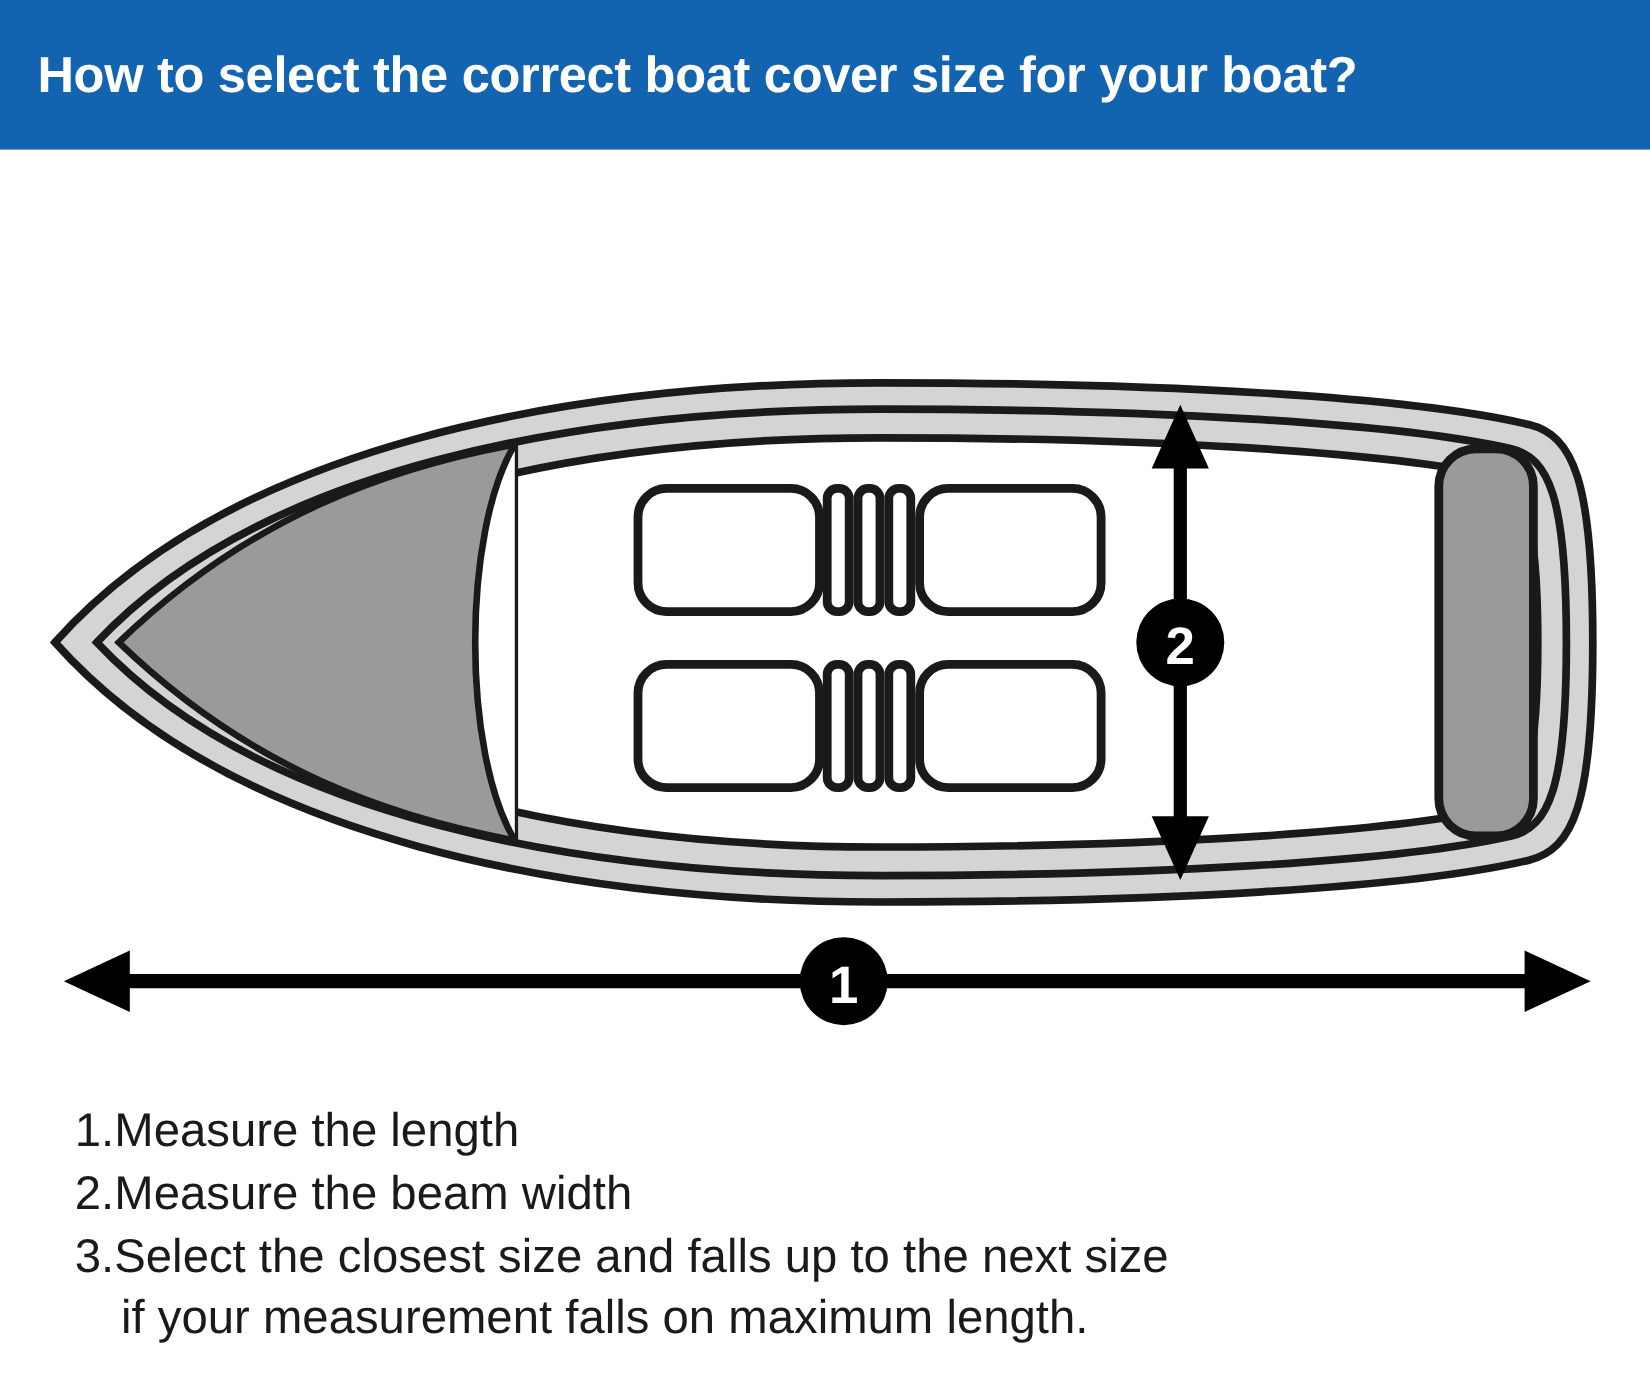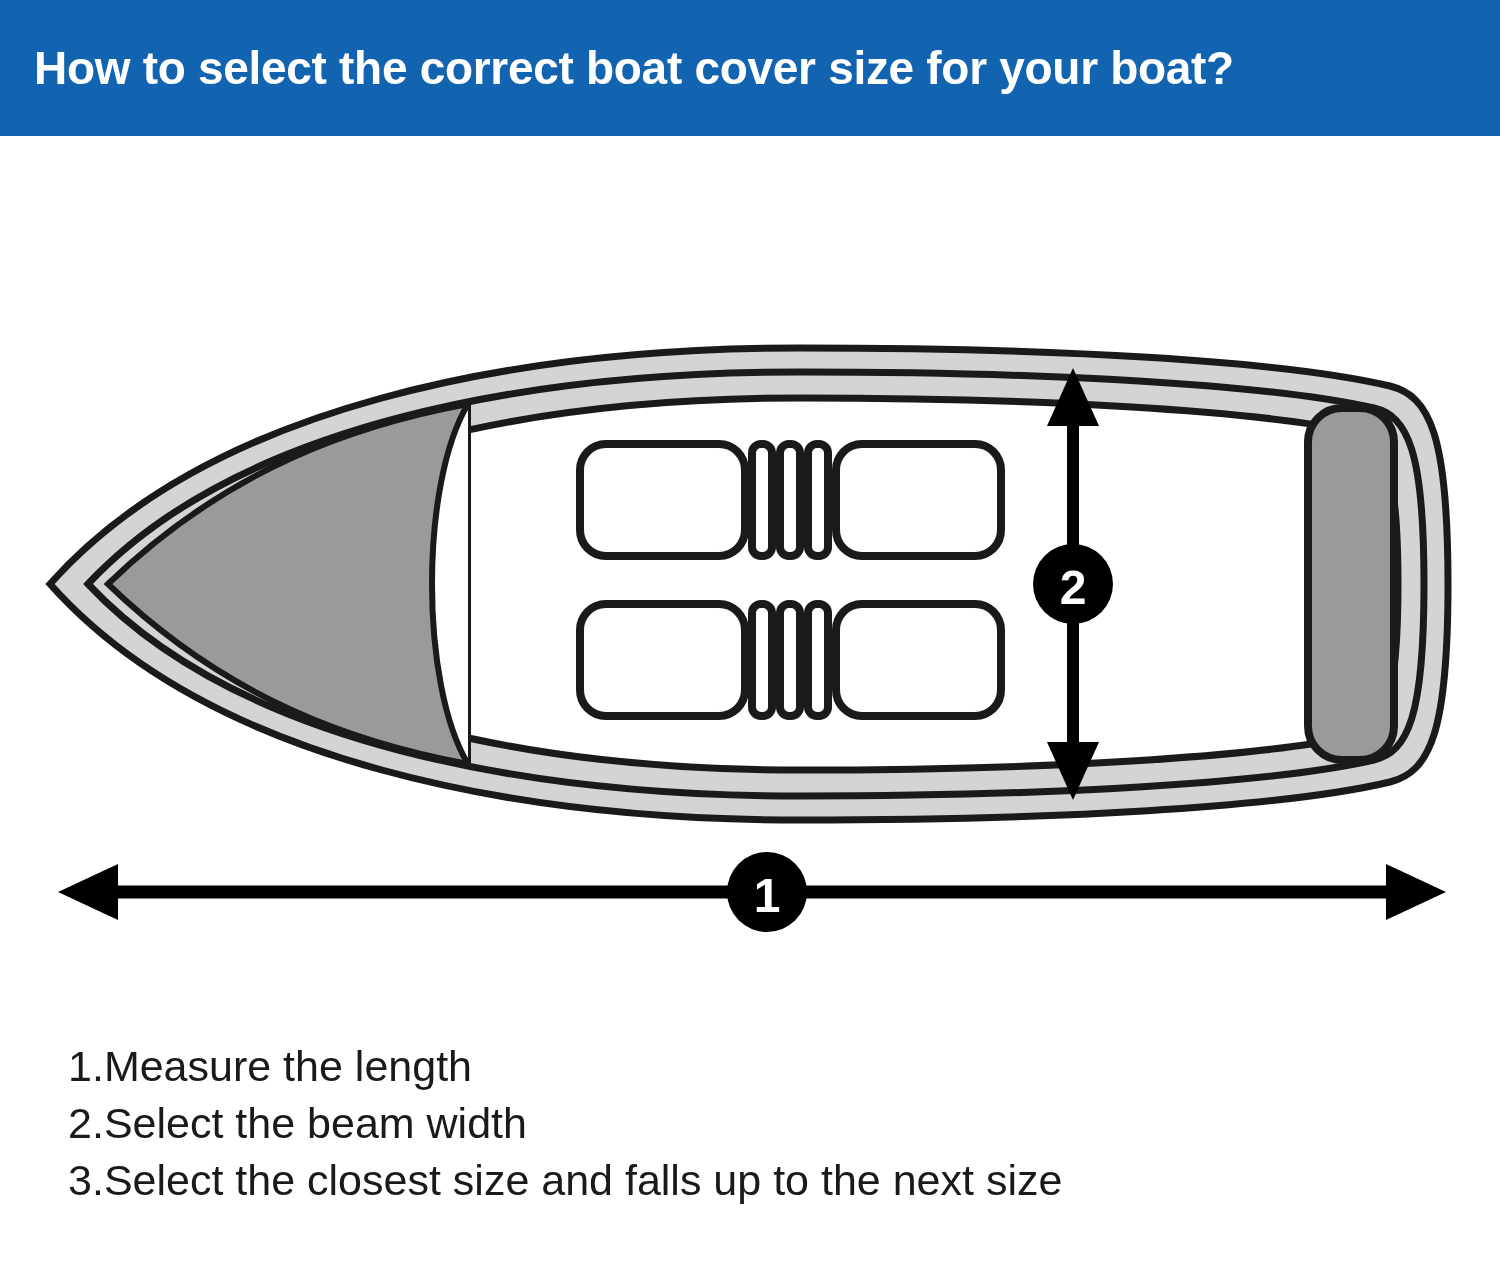--- a/index.html
+++ b/index.html
@@ -52,21 +52,20 @@
     display: block;
   }
   .instructions {
     position: absolute;
     left: 0;
     top: 1000px;
     width: 1500px;
     box-sizing: border-box;
     padding-left: 68px;
     padding-right: 40px;
-    margin-top: 38px;
   }
   .instr-line {
     font-size: 43px;
     color: #1a1a1a;
     line-height: 1.32;
     white-space: nowrap;
     font-weight: normal;
   }
   .instr-line.wrap {
     white-space: normal;
@@ -161,20 +160,21 @@
       <text x="767" y="776" text-anchor="middle" font-family="Liberation Sans, sans-serif" font-size="48" font-weight="bold" fill="#ffffff">1</text>
 
     </svg>
   </div>
 
   <div class="instructions">
     <div class="instr-line">
       <span class="instr-num">1.</span><span>Measure the length</span>
     </div>
     <div class="instr-line">
-      <span class="instr-num">2.</span><span>Select the beam width</span>
+      <span class="instr-num">2.</span><span>Measure the beam width</span>
     </div>
     <div class="instr-line wrap">
       <span class="instr-num">3.</span><span>Select the closest size and falls up to the next size</span>
+      <span class="instr-cont">if your measurement falls on maximum length.</span>
     </div>
   </div>
 
 </div>
 
 </body></html>

